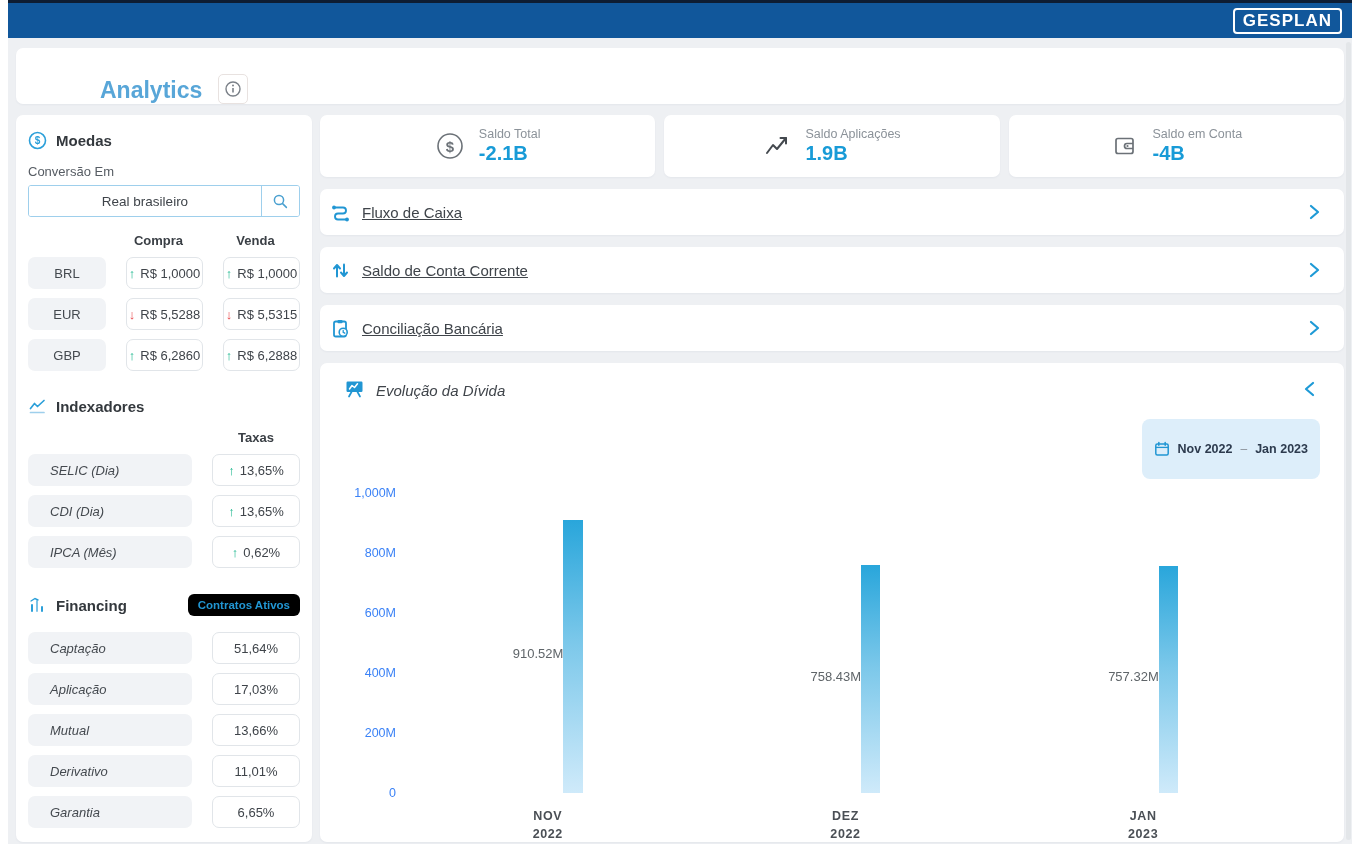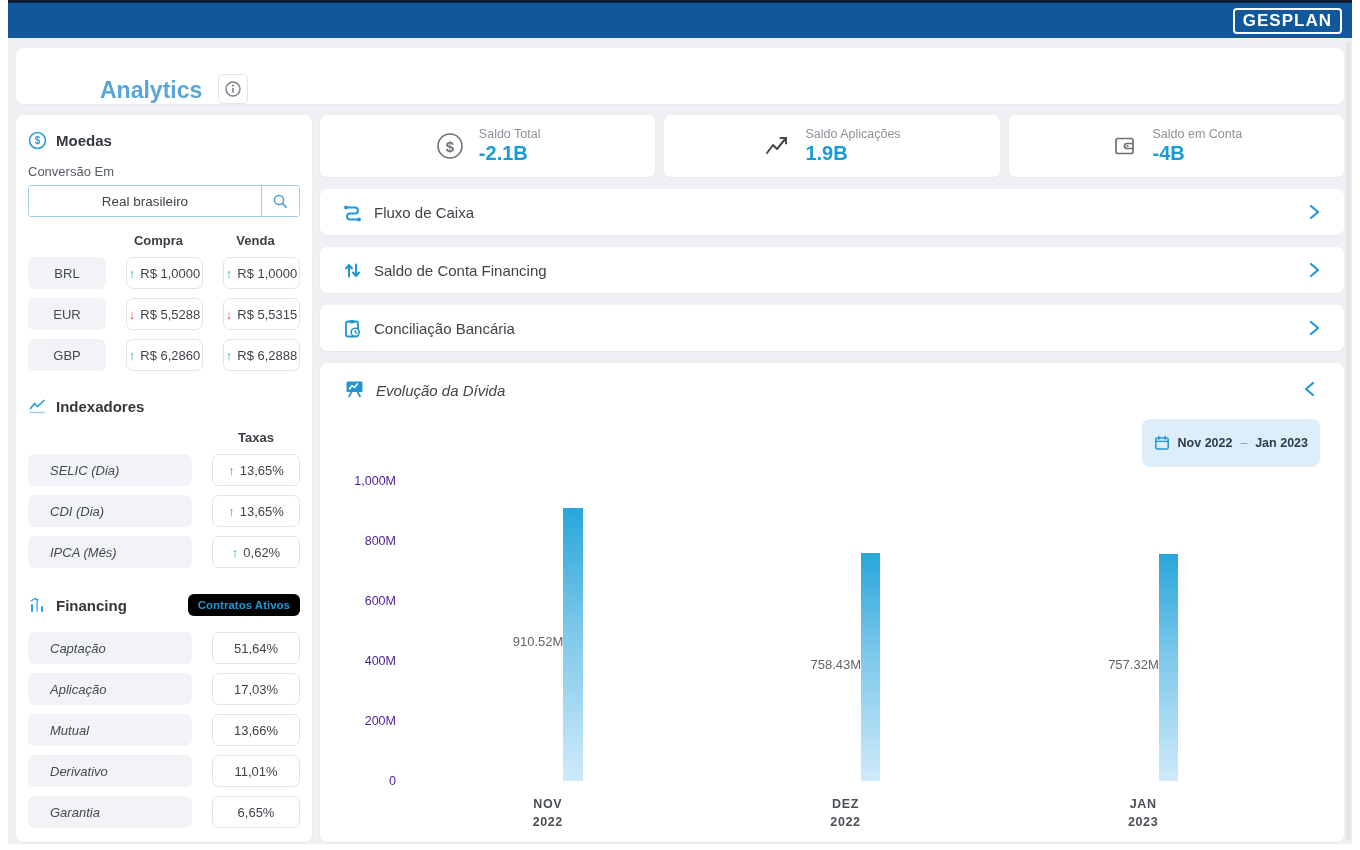--- a/index.html
+++ b/index.html
@@ -67,36 +67,36 @@
   .badge { background:#000000; color:#2196d3; font-size:11.5px; font-weight:700;
     padding:5px 10px; border-radius:6px; cursor:pointer; }
 
   
   .summary-row { display:flex; gap:9px; }
   .sum-card { flex:1; height:62px; display:flex; align-items:center; justify-content:center; gap:14px; }
   .sum-label { font-size:12.5px; color:#8b9299; }
   .sum-value { font-size:20px; font-weight:700; color:#189bd7; margin-top:1px; }
 
   
-  .acc-card { margin-top:12px; height:46px; display:flex; align-items:center; padding:0 20px 0 22px; cursor:pointer; }
+  .acc-card { margin-top:12px; height:46px; display:flex; align-items:center; padding:0 20px 0 10px; cursor:pointer;text-decoration:underline; }
   .acc-label { font-size:15px; color:#3f444a; margin-left:11px; }
   .acc-chevron { margin-left:auto; display:flex; }
 
   
   .debt-panel { margin-top:12px; flex:1; padding:15px 24px 0; display:flex; flex-direction:column; }
   .debt-head { display:flex; align-items:flex-end;font-style:italic; }
   .date-row { display:flex; justify-content:flex-end; margin-top:20px; }
-  .date-pill { background:#ddeefa; border-radius:8px; padding:16px 12px; display:flex; align-items:center; gap:8px; cursor:pointer; }
+  .date-pill { background:#ddeefa; border-radius:8px; padding:22px 12px; display:flex; align-items:center; gap:8px; cursor:pointer; }
   .date-pill b { font-size:12.5px; color:#2d3b4e; }
   .date-pill .sep { color:#8b9299; font-size:12px; }
 
   
   .chart { display:flex; margin-top:14px; padding-right:10px; }
   .y-axis { width:52px; flex:none; position:relative; height:300px; }
-  .ytick { position:absolute; right:0; transform:translateY(-50%); font-size:12.5px; color:#4c1d95; }
+  .ytick { position:absolute; right:0; transform:translateY(-50%); font-size:12.5px; color:#3b82f6; }
   .ytick:nth-child(1){ top:0; } .ytick:nth-child(2){ top:60px; } .ytick:nth-child(3){ top:120px; }
   .ytick:nth-child(4){ top:180px; } .ytick:nth-child(5){ top:240px; } .ytick:nth-child(6){ top:300px; }
   .plot { flex:1; position:relative; height:300px; margin-left:12px; }
   .bar-group { position:absolute; bottom:0; width:70px; display:flex; flex-direction:row;
     align-items:center; justify-content:flex-end; }
   .bar-group:nth-of-type(1){ left:calc(15.5% - 35px); }
   .bar-group:nth-of-type(2){ left:calc(48.5% - 35px); }
   .bar-group:nth-of-type(3){ left:calc(81.5% - 35px); }
   .bar-value { font-size:13px; color:#5f6569; margin-bottom:6px; white-space:nowrap; }
   .bar { width:48px; background:linear-gradient(to bottom, #29a6db 0%, #7cc8ea 45%, #cfeafa 100%); }
@@ -328,21 +328,21 @@
 
         <div class="card acc-card">
           <span>
             <svg width="21" height="21" viewBox="0 0 21 21">
                 <line x1="7" y1="16.5" x2="7" y2="6" stroke="#2196d3" stroke-width="2" stroke-linecap="round"></line>
                 <polyline points="4,8.5 7,5 10,8.5" fill="none" stroke="#2196d3" stroke-width="2" stroke-linecap="round" stroke-linejoin="round"></polyline>
                 <line x1="14" y1="4.5" x2="14" y2="15" stroke="#2196d3" stroke-width="2" stroke-linecap="round"></line>
                 <polyline points="11,12.5 14,16 17,12.5" fill="none" stroke="#2196d3" stroke-width="2" stroke-linecap="round" stroke-linejoin="round"></polyline>
               </svg>
           </span>
-          <span class="acc-label">Saldo de Conta Financing</span>
+          <span class="acc-label">Saldo de Conta Corrente</span>
           <span class="acc-chevron">
             <svg width="20" height="20" viewBox="0 0 20 20">
                 <polyline points="7,4 14,10 7,16" fill="none" stroke="#1e9ad6" stroke-width="2.2" stroke-linecap="round" stroke-linejoin="round"></polyline>
               </svg>
           </span>
         </div>
 
         <div class="card acc-card">
           <span>
             <svg width="21" height="21" viewBox="0 0 21 21">

